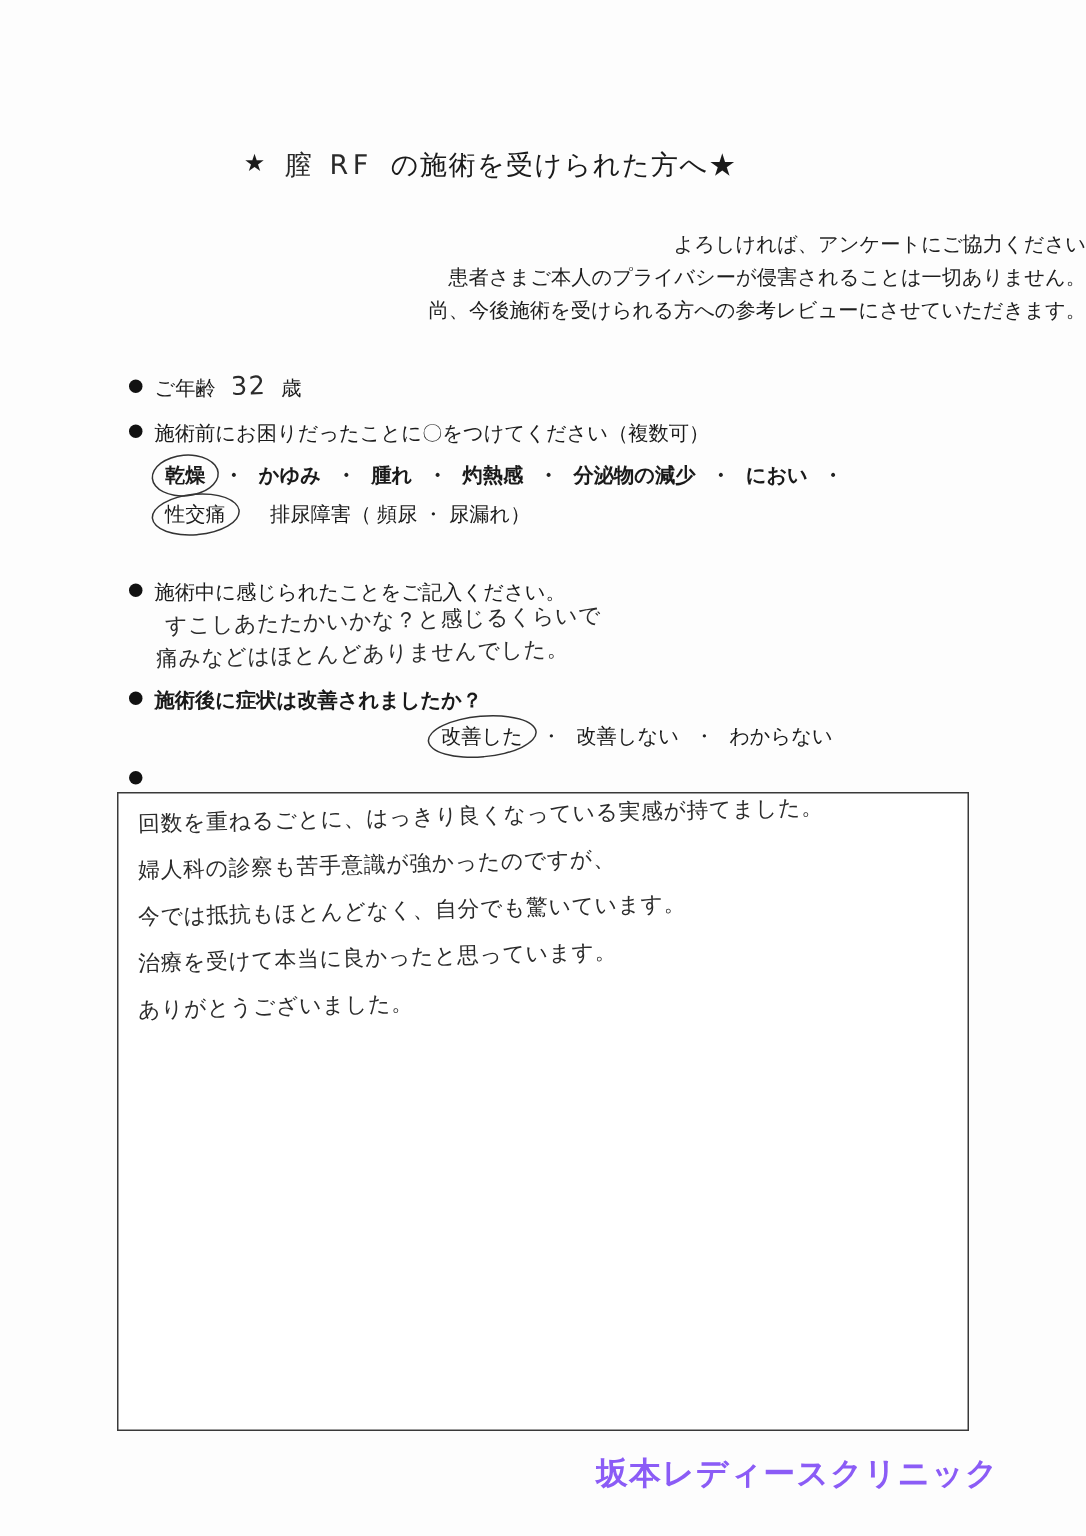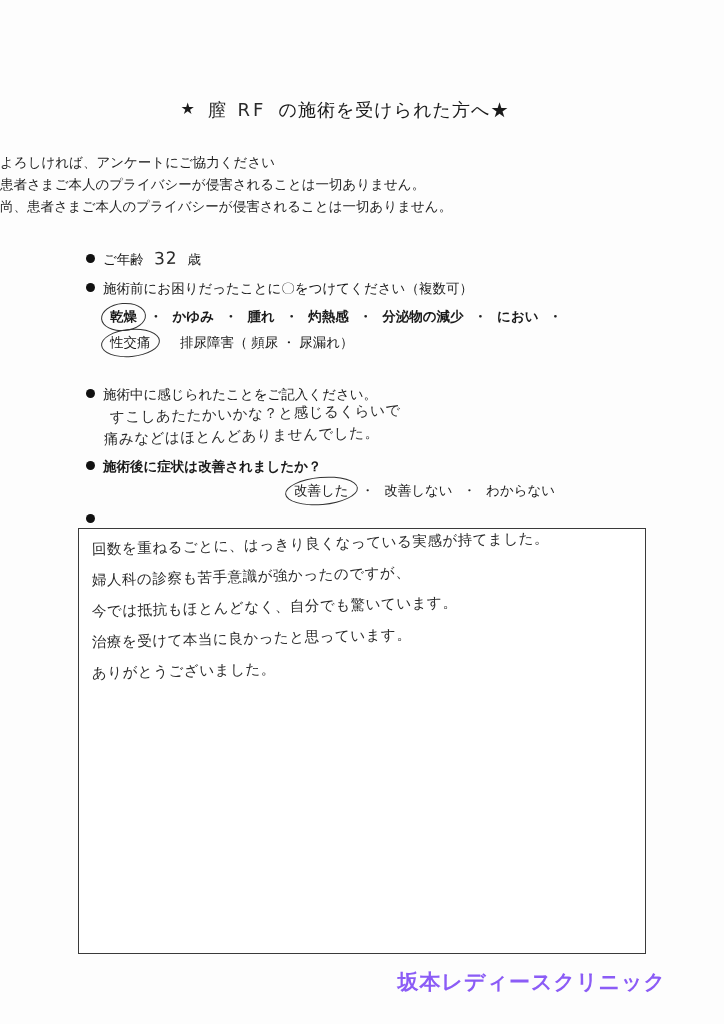--- a/index.html
+++ b/index.html
@@ -24,21 +24,20 @@
   
   .title-row {
     position: absolute;
     top: 98px;
     left: 0;
     width: 654px;
     text-align: center;
     font-size: 18px;
     letter-spacing: 1px;
     white-space: nowrap;
-    padding-left: 18px;
   }
   .title-star {
     font-size: 16px;
     vertical-align: 2px;
   }
   .title-hand {
     font-family: "DejaVu Sans", sans-serif;
     font-size: 18px;
     letter-spacing: 3px;
     color: #2a2a2a;
@@ -46,21 +45,21 @@
   }
   .title-rest {
     font-size: 18px;
   }
   
   .intro {
     position: absolute;
     top: 152px;
     left: 0;
     width: 724px;
-    text-align: left;
+    text-align: right;
     font-size: 13.5px;
     line-height: 22px;
     color: #1d1d1d;
   }
   
   .q {
     position: absolute;
     left: 86px;
     font-size: 13.5px;
     color: #1a1a1a;
@@ -170,21 +169,21 @@
 
   <div class="title-row">
     <span class="title-star">★</span>
     <span class="title-hand">膣 RF</span>
     <span class="title-rest">の施術を受けられた方へ★</span>
   </div>
 
   <div class="intro">
     <div>よろしければ、アンケートにご協力ください</div>
     <div>患者さまご本人のプライバシーが侵害されることは一切ありません。</div>
-    <div>尚、患者さまご本人のプライバシーが侵害されることは一切ありません。</div>
+    <div>尚、今後施術を受けられる方への参考レビューにさせていただきます。</div>
   </div>
 
   <div class="q" style="top:248px;">
     <span class="bullet"></span><span>ご年齢</span><span class="age-val hand">32</span><span>歳</span>
   </div>
 
   <div class="q" style="top:280px;">
     <span class="bullet"></span><span>施術前にお困りだったことに〇をつけてください（複数可）</span>
   </div>
 

